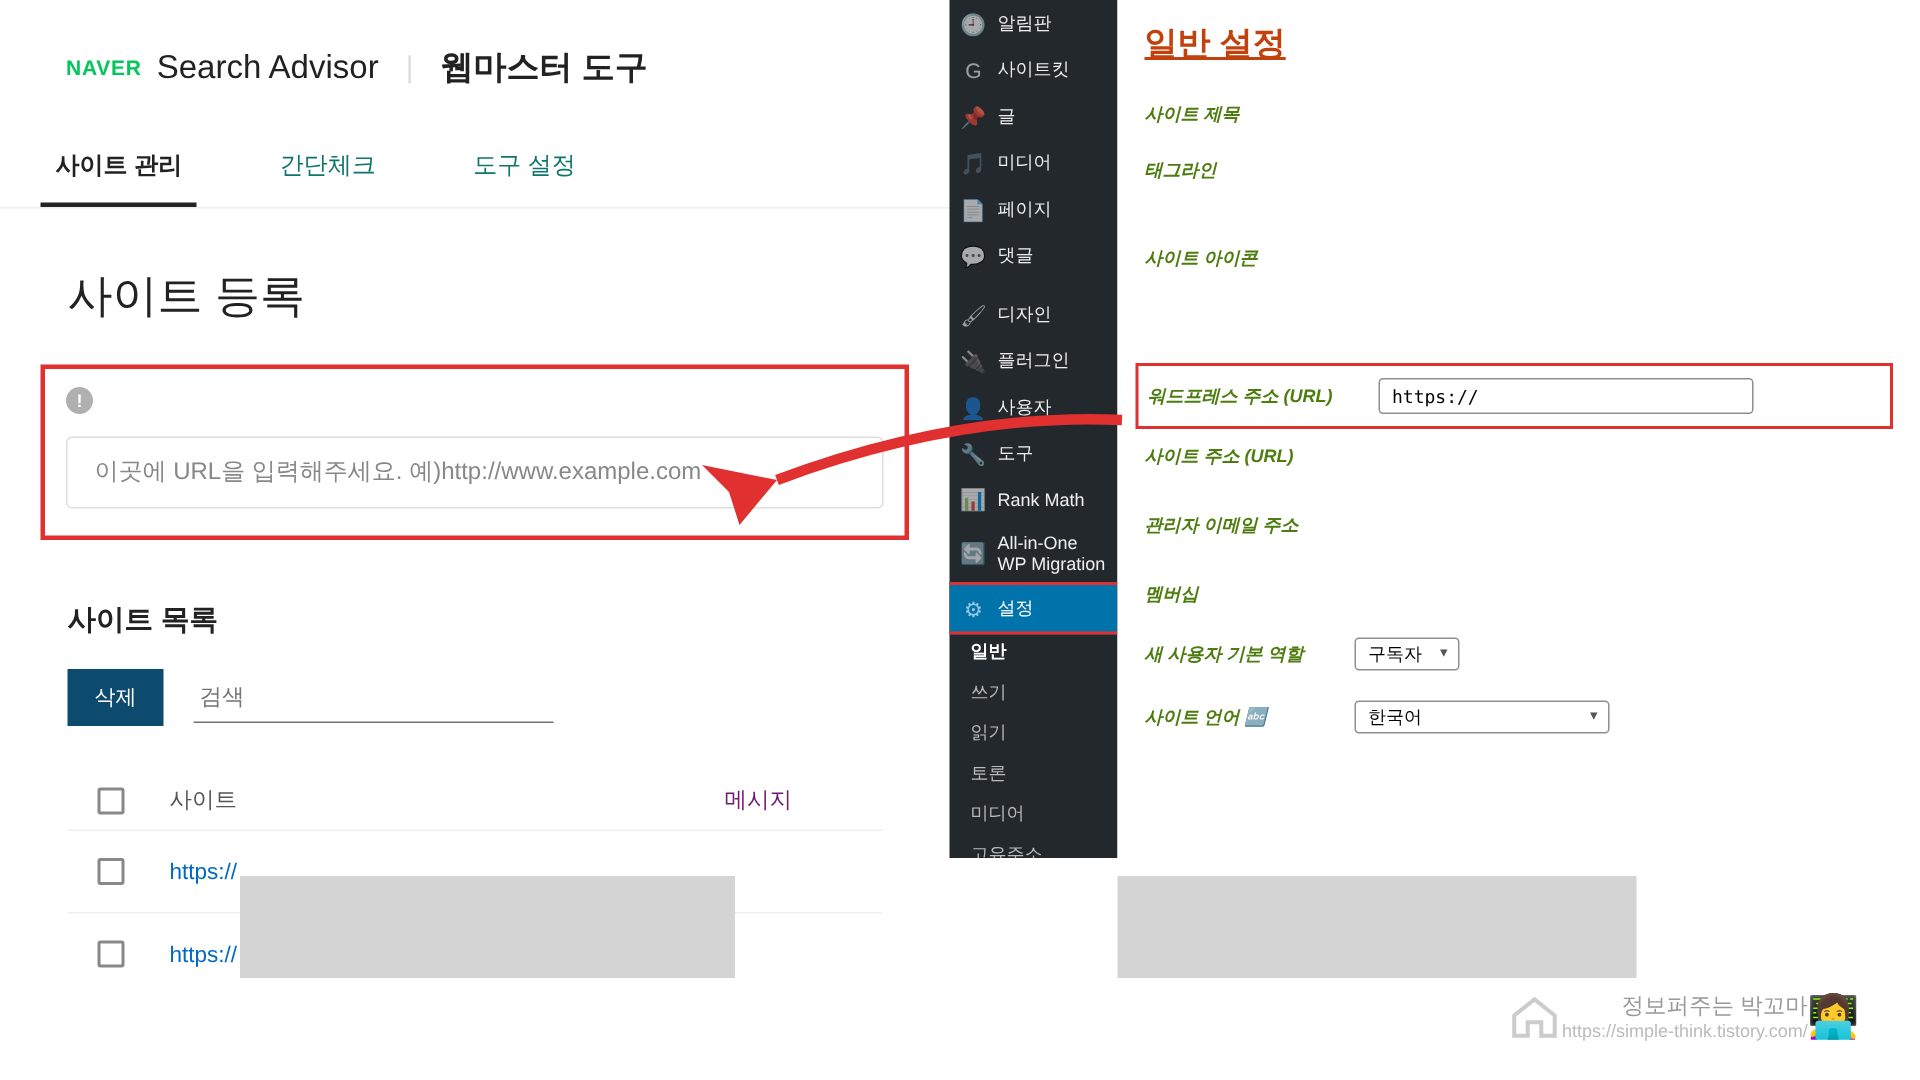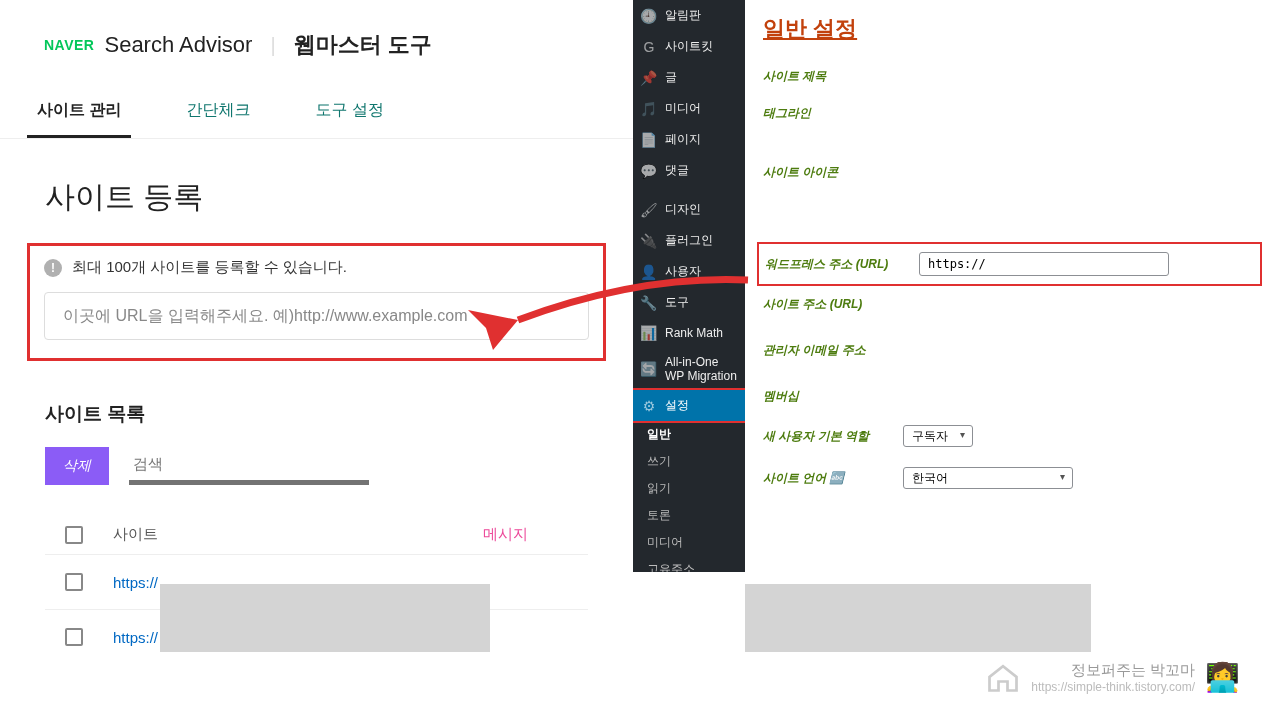--- a/index.html
+++ b/index.html
@@ -21,28 +21,28 @@
 
 .register-box { margin: 0 27px; border: 3px solid #e03030; padding: 12px 14px 18px; }
 .info-row { display: flex; align-items: center; gap: 10px; margin-bottom: 15px; }
 .info-icon { width: 18px; height: 18px; border-radius: 50%; background: #b0b0b0; color: #fff; display: flex; align-items: center; justify-content: center; font-size: 12px; font-weight: bold; }
 .info-text { font-size: 15px; color: #333; }
 .url-input { width: 100%; padding: 14px 18px; border: 1px solid #ddd; border-radius: 4px; font-size: 16px; color: #222; }
 .url-input::placeholder { color: #888; }
 
 .site-list-title { font-size: 19px; color: #222; padding: 40px 45px 20px; }
 .list-controls { display: flex; align-items: center; gap: 20px; padding: 0 45px; }
-.delete-btn { background: #8b5cf6; color: #fff; border: none; padding: 10px 18px; font-size: 14px; cursor: pointer; font-style: italic; }
-.search-input { border: none; border-bottom: 5px solid #737373; padding: 8px 4px; font-size: 15px; width: 240px; outline: none; }
+.delete-btn { background: #0c4a6e; color: #fff; border: none; padding: 10px 18px; font-size: 14px; cursor: pointer; }
+.search-input { border: none; border-bottom: 1px solid #737373; padding: 8px 4px; font-size: 15px; width: 240px; outline: none; }
 
 .table { padding: 30px 45px 0; }
 .table-header { display: flex; align-items: center; padding: 10px 20px; gap: 30px; }
 .checkbox { width: 18px; height: 18px; border: 2px solid #888; border-radius: 2px; cursor: pointer; }
 .th-site { width: 340px; font-size: 15px; color: #555; }
-.th-msg { font-size: 15px; color: #ec4899; }
+.th-msg { font-size: 15px; color: #701a75; }
 .table-row { display: flex; align-items: center; padding: 18px 20px; gap: 30px; border-top: 1px solid #eee; }
 .site-link { color: #0068c3; font-size: 15px; }
 .gray-block { background: #d4d4d4; height: 68px; }
 .gray-left { position: absolute; left: 160px; top: 584px; width: 330px; }
 
 
 .arrow { position: absolute; left: 458px; top: 270px; z-index: 5; }
 
 
 .right-panel { position: absolute; left: 633px; top: 0; width: 647px; height: 572px; background: #fff; display: flex; }
@@ -60,21 +60,21 @@
 .wp-label { width: 140px; font-size: 12px; color: #4d7c0f; font-weight: 700; font-style: italic; }
 .wp-row.boxed { border: 2px solid #e03030; padding: 8px 6px; margin-left: -6px; gap: 14px; }
 .wp-input { border: 1px solid #8c8f94; border-radius: 3px; padding: 4px 8px; font-size: 12px; width: 250px; font-family: monospace; background: #fff; }
 .wp-select { border: 1px solid #8c8f94; border-radius: 3px; padding: 3px 24px 3px 8px; font-size: 12px; background: #fff; appearance: none; position: relative; }
 .select-wrap { position: relative; display: inline-block; }
 .select-wrap::after { content: "▾"; position: absolute; right: 8px; top: 4px; font-size: 10px; color: #555; pointer-events: none; }
 .dark-block { position: absolute; left: 898px; top: 46px; width: 382px; height: 450px; background: #2c3338; }
 
 
 .gray-right { position: absolute; left: 745px; top: 584px; width: 346px; height: 68px; background: #d4d4d4; }
-.watermark { position: absolute; right: 40px; bottom: 25px; display: flex; align-items: center; gap: 10px; }
+.watermark { position: absolute; right: 40px; bottom: 25px; display: flex; align-items: center; }
 .wm-logo { width: 36px; height: 36px; }
 .wm-text { text-align: right; }
 .wm-title { font-size: 15px; color: #999; }
 .wm-url { font-size: 12px; color: #bbb; }
 .wm-avatar { font-size: 28px; }
 </style>
 </head>
 <body>
 
 <div class="left-panel">
@@ -89,21 +89,20 @@
     <div class="tab active">사이트 관리</div>
     <div class="tab">간단체크</div>
     <div class="tab">도구 설정</div>
   </div>
 
   <h1 class="page-title">사이트 등록</h1>
 
   <div class="register-box">
     <div class="info-row">
       <span class="info-icon">!</span>
-      <span class="info-text">최대 100개 사이트를 등록할 수 있습니다.</span>
     </div>
     <input class="url-input" placeholder="이곳에 URL을 입력해주세요. 예)http://www.example.com" style="">
   </div>
 
   <h2 class="site-list-title">사이트 목록</h2>
 
   <div class="list-controls">
     <button class="delete-btn">삭제</button>
     <input class="search-input" placeholder="검색" style="">
   </div>

